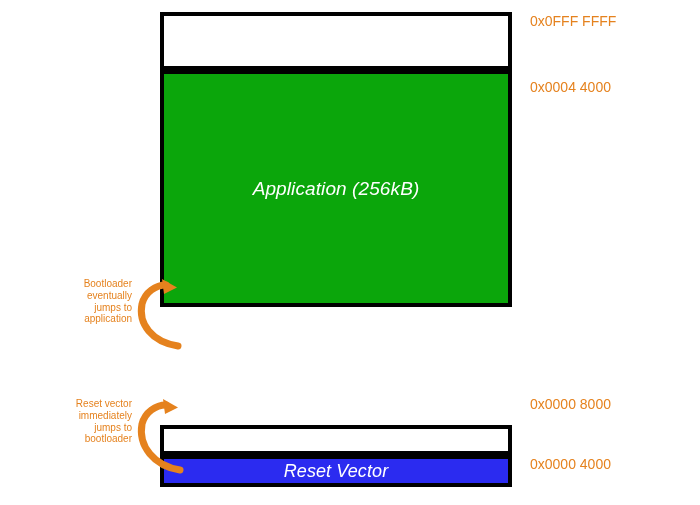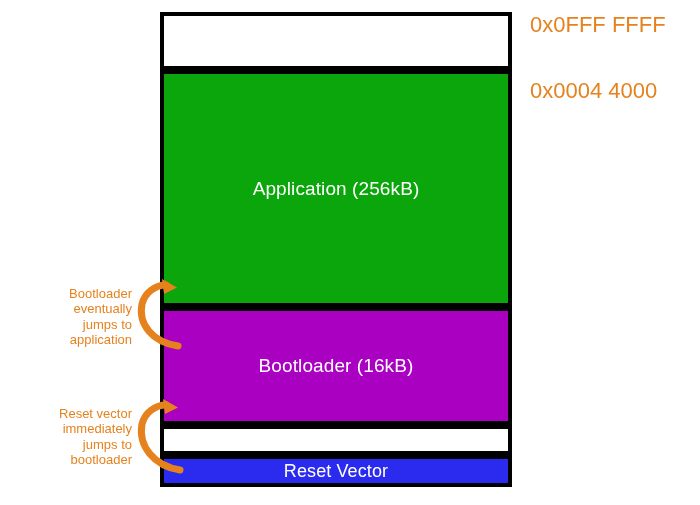--- a/index.html
+++ b/index.html
@@ -28,20 +28,21 @@
 
   .mem-block {
     position: absolute;
     left: 0;
     width: 100%;
     box-sizing: border-box;
     border: 4px solid #000000;
     display: flex;
     align-items: center;
     justify-content: center;
+    font-style: italic;
   }
 
   .mem-label {
     color: #ffffff;
     font-size: 19px;
     letter-spacing: 0.1px;
     white-space: nowrap;
   }
 
   .blk-empty-top   { top: 0px;   height: 58px;  background: #ffffff; }
@@ -50,40 +51,39 @@
   .blk-gap         { top: 413px; height: 30px;  background: #ffffff; }
   .blk-reset       { top: 443px; height: 32px;  background: #2b2bf0; }
 
   .blk-reset .mem-label { font-size: 18px; }
 
   
   .addr {
     position: absolute;
     left: 530px;
     color: #e5821e;
-    font-size: 22px;
+    font-size: 14px;
     white-space: nowrap;
     line-height: 1;
   }
   .addr-0 { top: 14px; }
   .addr-1 { top: 80px; }
   .addr-2 { top: 281px; }
   .addr-3 { top: 315px; }
   .addr-4 { top: 397px; }
   .addr-5 { top: 457px; }
 
   
   .note {
     position: absolute;
     color: #e5821e;
-    font-size: 13px;
+    font-size: 10px;
     line-height: 1.18;
     text-align: right;
     white-space: pre-line;
-    margin-top: 8px;
   }
   .note-app   { left: 8px;  top: 278px;  width: 124px; }
   .note-reset { left: 4px;  top: 398px;  width: 128px; }
 
   
   .arrow-svg {
     position: absolute;
     overflow: visible;
     pointer-events: none;
   }
@@ -98,36 +98,35 @@
   <div id="memory-map">
 
     <div class="mem-block blk-empty-top">
       <span class="mem-label"></span>
     </div>
 
     <div class="mem-block blk-application">
       <span class="mem-label">Application (256kB)</span>
     </div>
 
-    <div class="mem-block blk-bootloader">
-      <span class="mem-label">Bootloader (16kB)</span>
-    </div>
 
     <div class="mem-block blk-gap">
       <span class="mem-label"></span>
     </div>
 
     <div class="mem-block blk-reset">
       <span class="mem-label">Reset Vector</span>
     </div>
 
   </div>
 
   <div class="addr addr-0">0x0FFF FFFF</div>
   <div class="addr addr-1">0x0004 4000</div>
+  <div class="addr addr-4">0x0000 8000</div>
+  <div class="addr addr-5">0x0000 4000</div>
 
   <div class="note note-app">Bootloader
 eventually
 jumps to
 application</div>
   <div class="note note-reset">Reset vector
 immediately
 jumps to
 bootloader</div>
 

